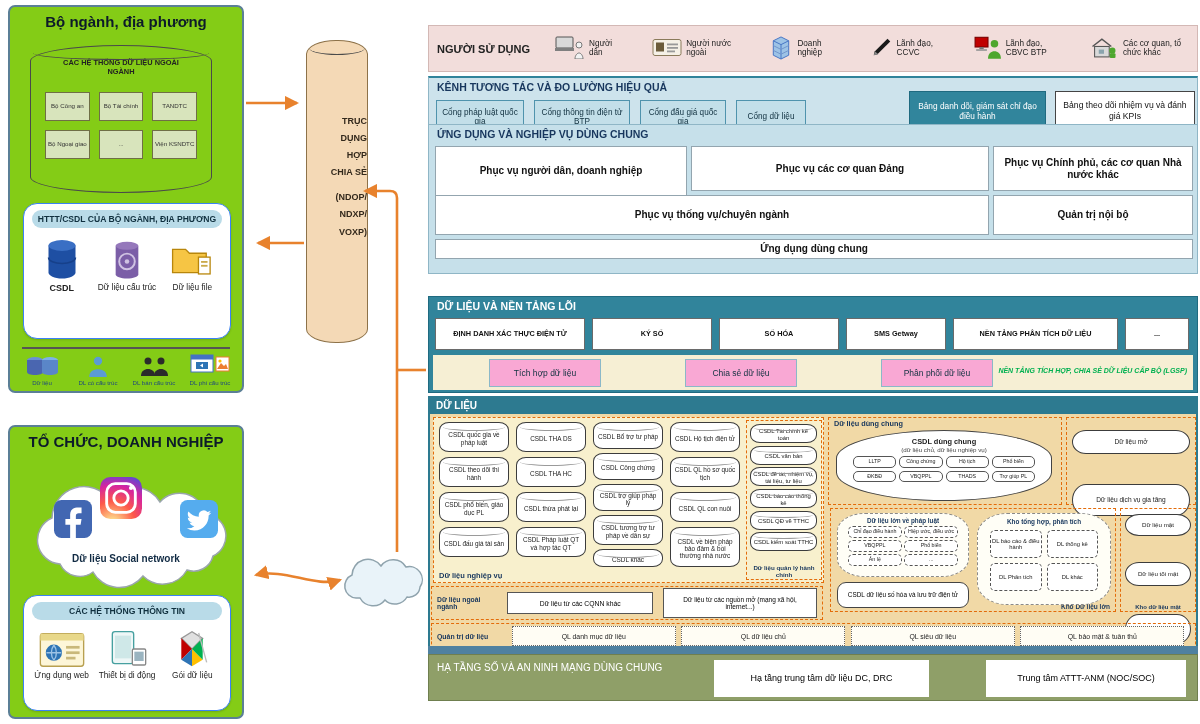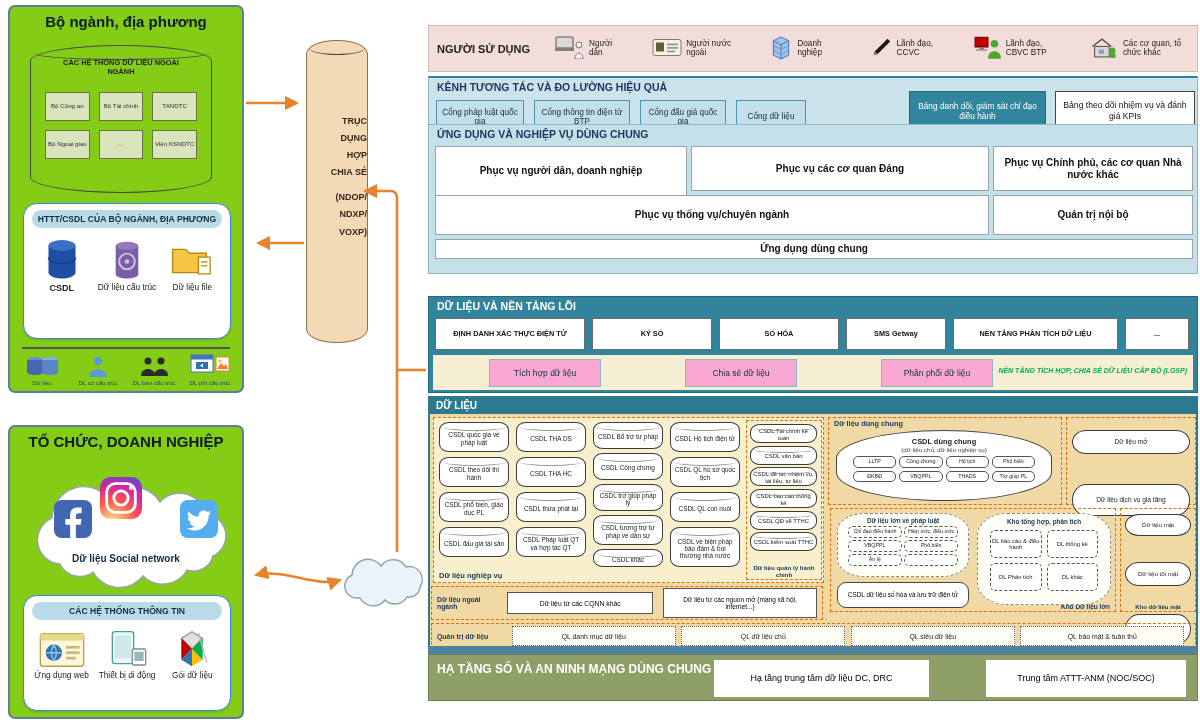--- a/index.html
+++ b/index.html
@@ -410,21 +410,21 @@
           <div class="gvbox" style="width:150px">QL siêu dữ liệu</div>
           <div class="gvbox" style="width:150px">QL bảo mật &amp; tuân thủ</div>
         </div>
       </div>
     </div>
   </div>
 
   <div class="b" style="left:428px;top:646px;width:770px;height:8px;background:#4f81a0"></div>
 
   <div class="band" style="left:428px;top:654px;width:770px;height:47px;background:#8f9f68;border:1px solid #6f7f4f">
-    <div class="b" style="left:8px;top:7px;color:#fff;font-weight:bold;font-size:12px">HẠ TẦNG SỐ VÀ AN NINH MẠNG DÙNG CHUNG</div>
+    <div class="b" style="left:8px;top:7px;color:#fff;font-weight:normal;font-size:10px">HẠ TẦNG SỐ VÀ AN NINH MẠNG DÙNG CHUNG</div>
     <div class="b fx" style="left:285px;top:5px;width:215px;height:37px;background:#fff;font-size:9px;line-height:1.3;padding:0 8px">Hạ tầng trung tâm dữ liệu DC, DRC</div>
     <div class="b fx" style="left:557px;top:5px;width:200px;height:37px;background:#fff;font-size:9px;line-height:1.3;padding:0 8px">Trung tâm ATTT-ANM (NOC/SOC)</div>
   </div>
 
   <svg class="b" style="left:0;top:0;z-index:9;pointer-events:none" width="1200" height="724" viewBox="0 0 1200 724">
     <defs>
       <marker id="ah" viewBox="0 0 10 10" refX="8.5" refY="5" markerWidth="5.5" markerHeight="5.5" orient="auto-start-reverse">
         <path d="M0 0L10 5L0 10z" fill="#e8822d"></path>
       </marker>
     </defs>

